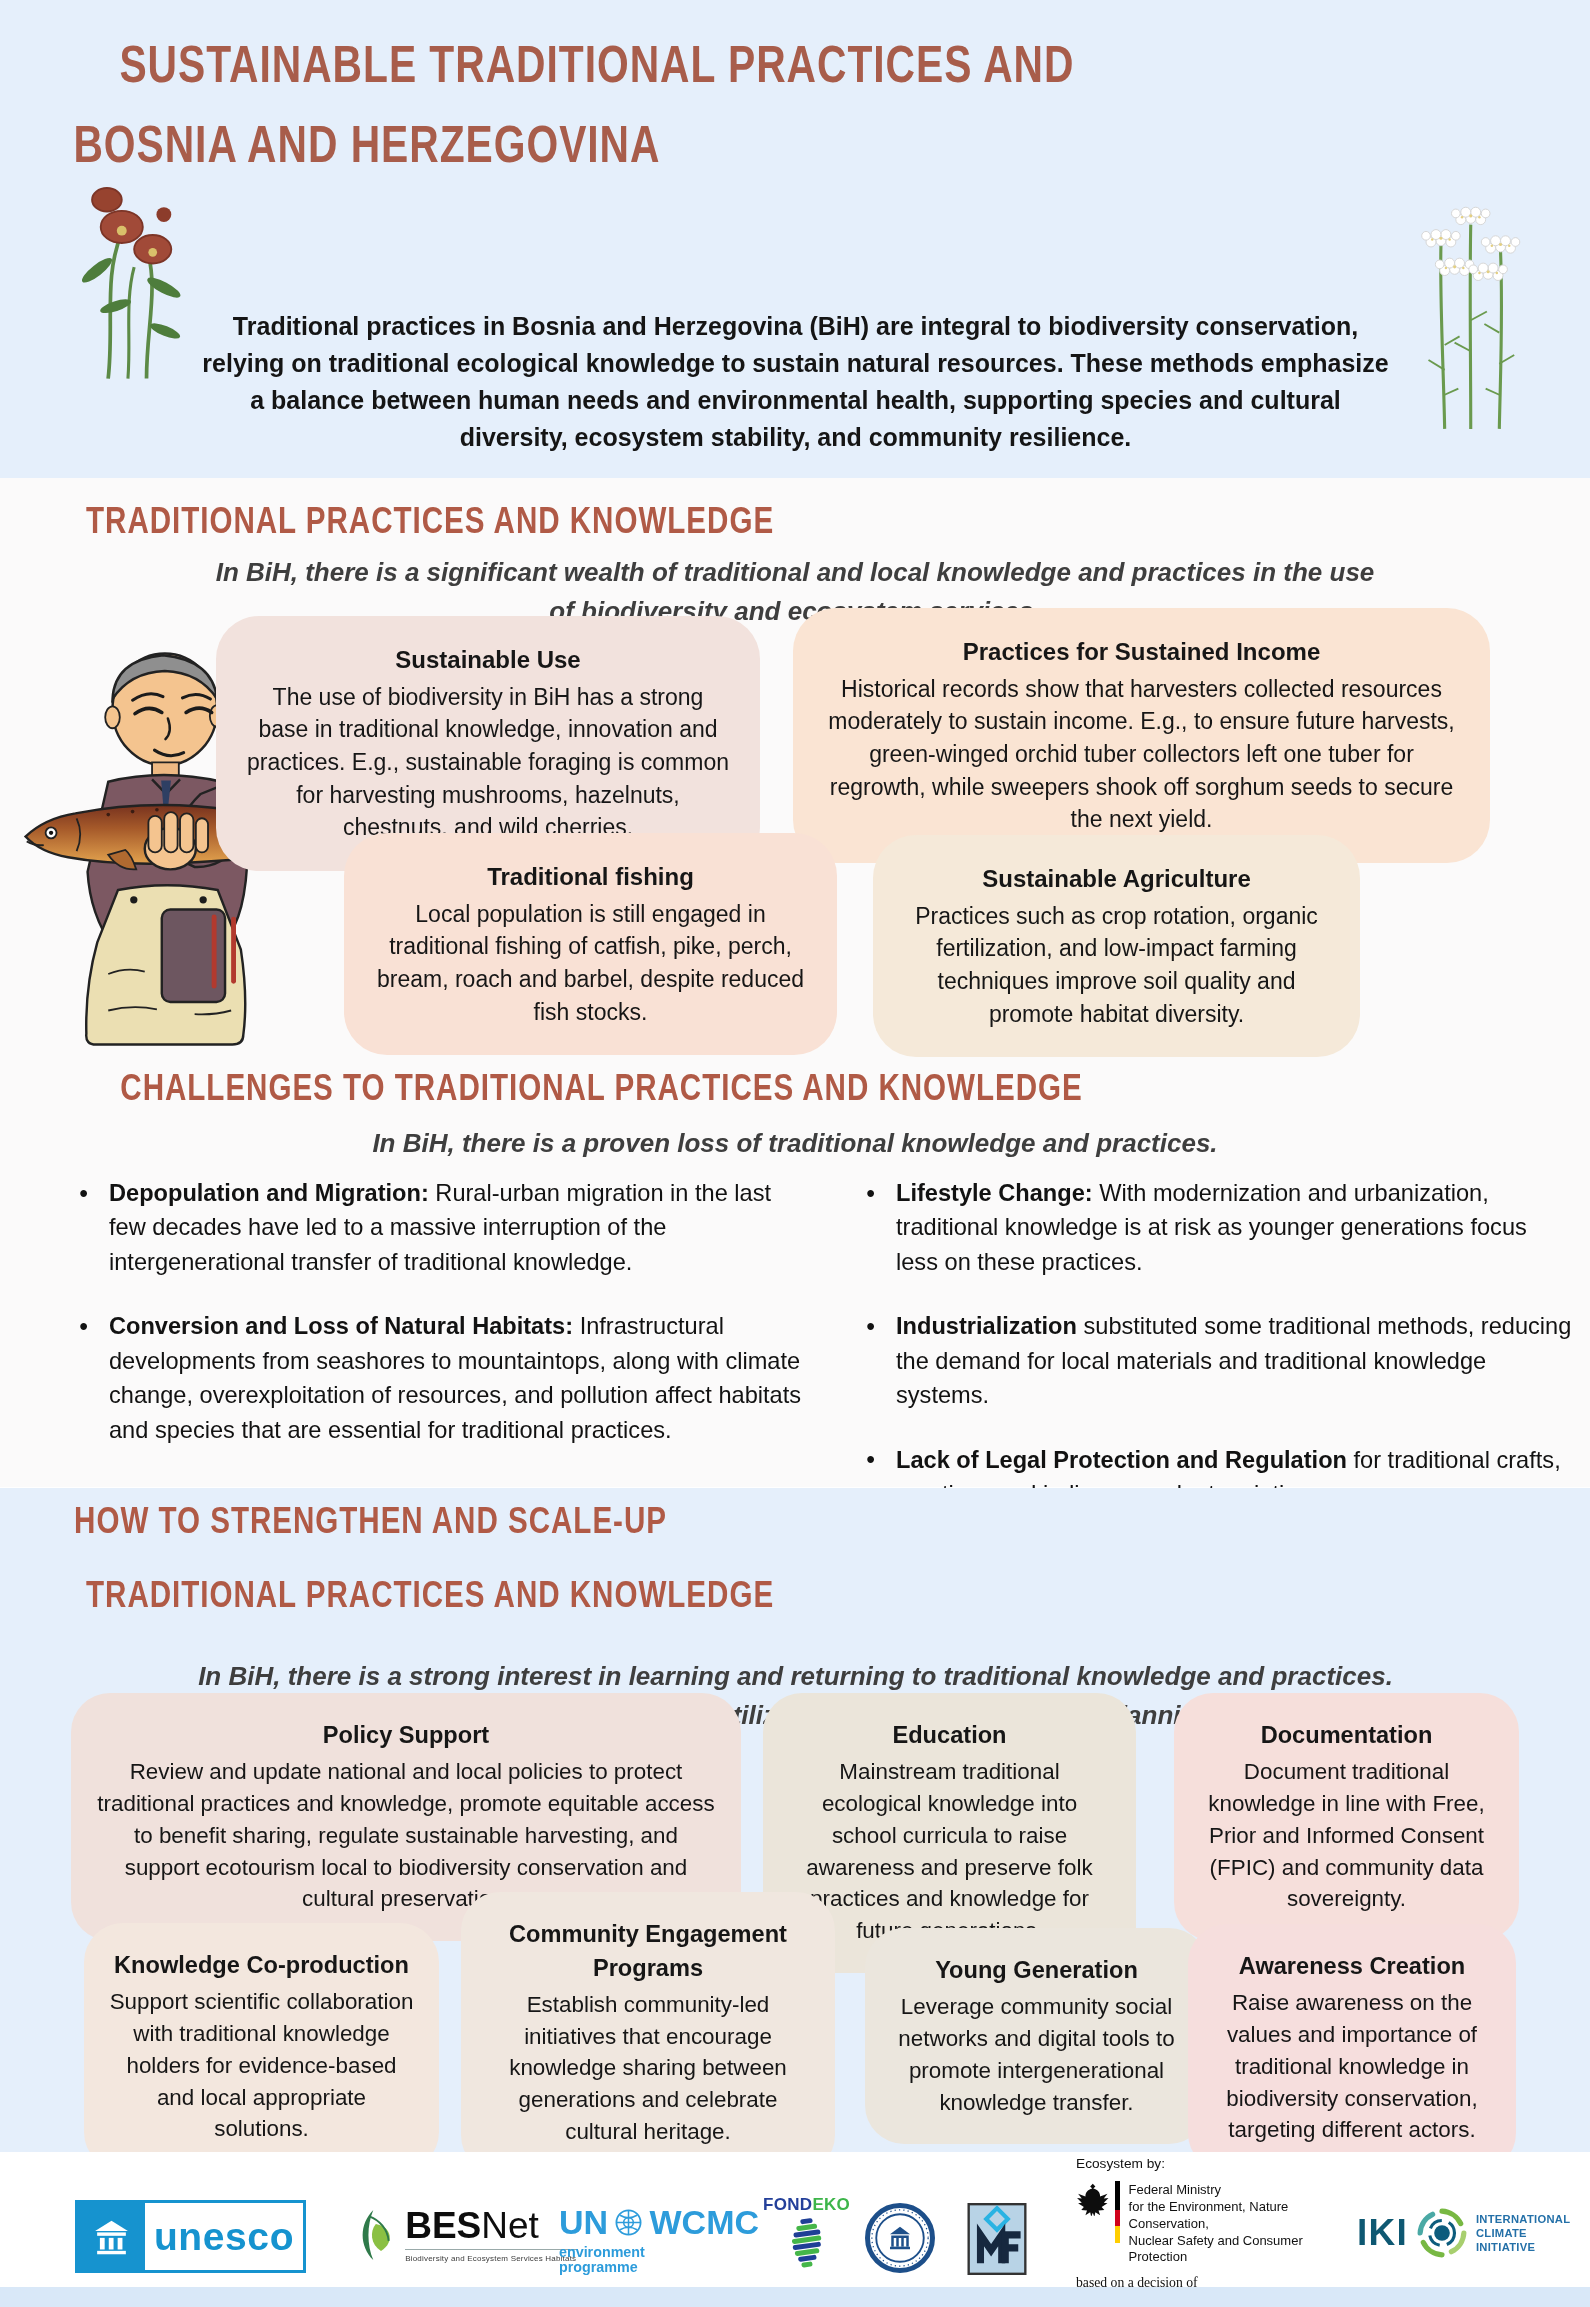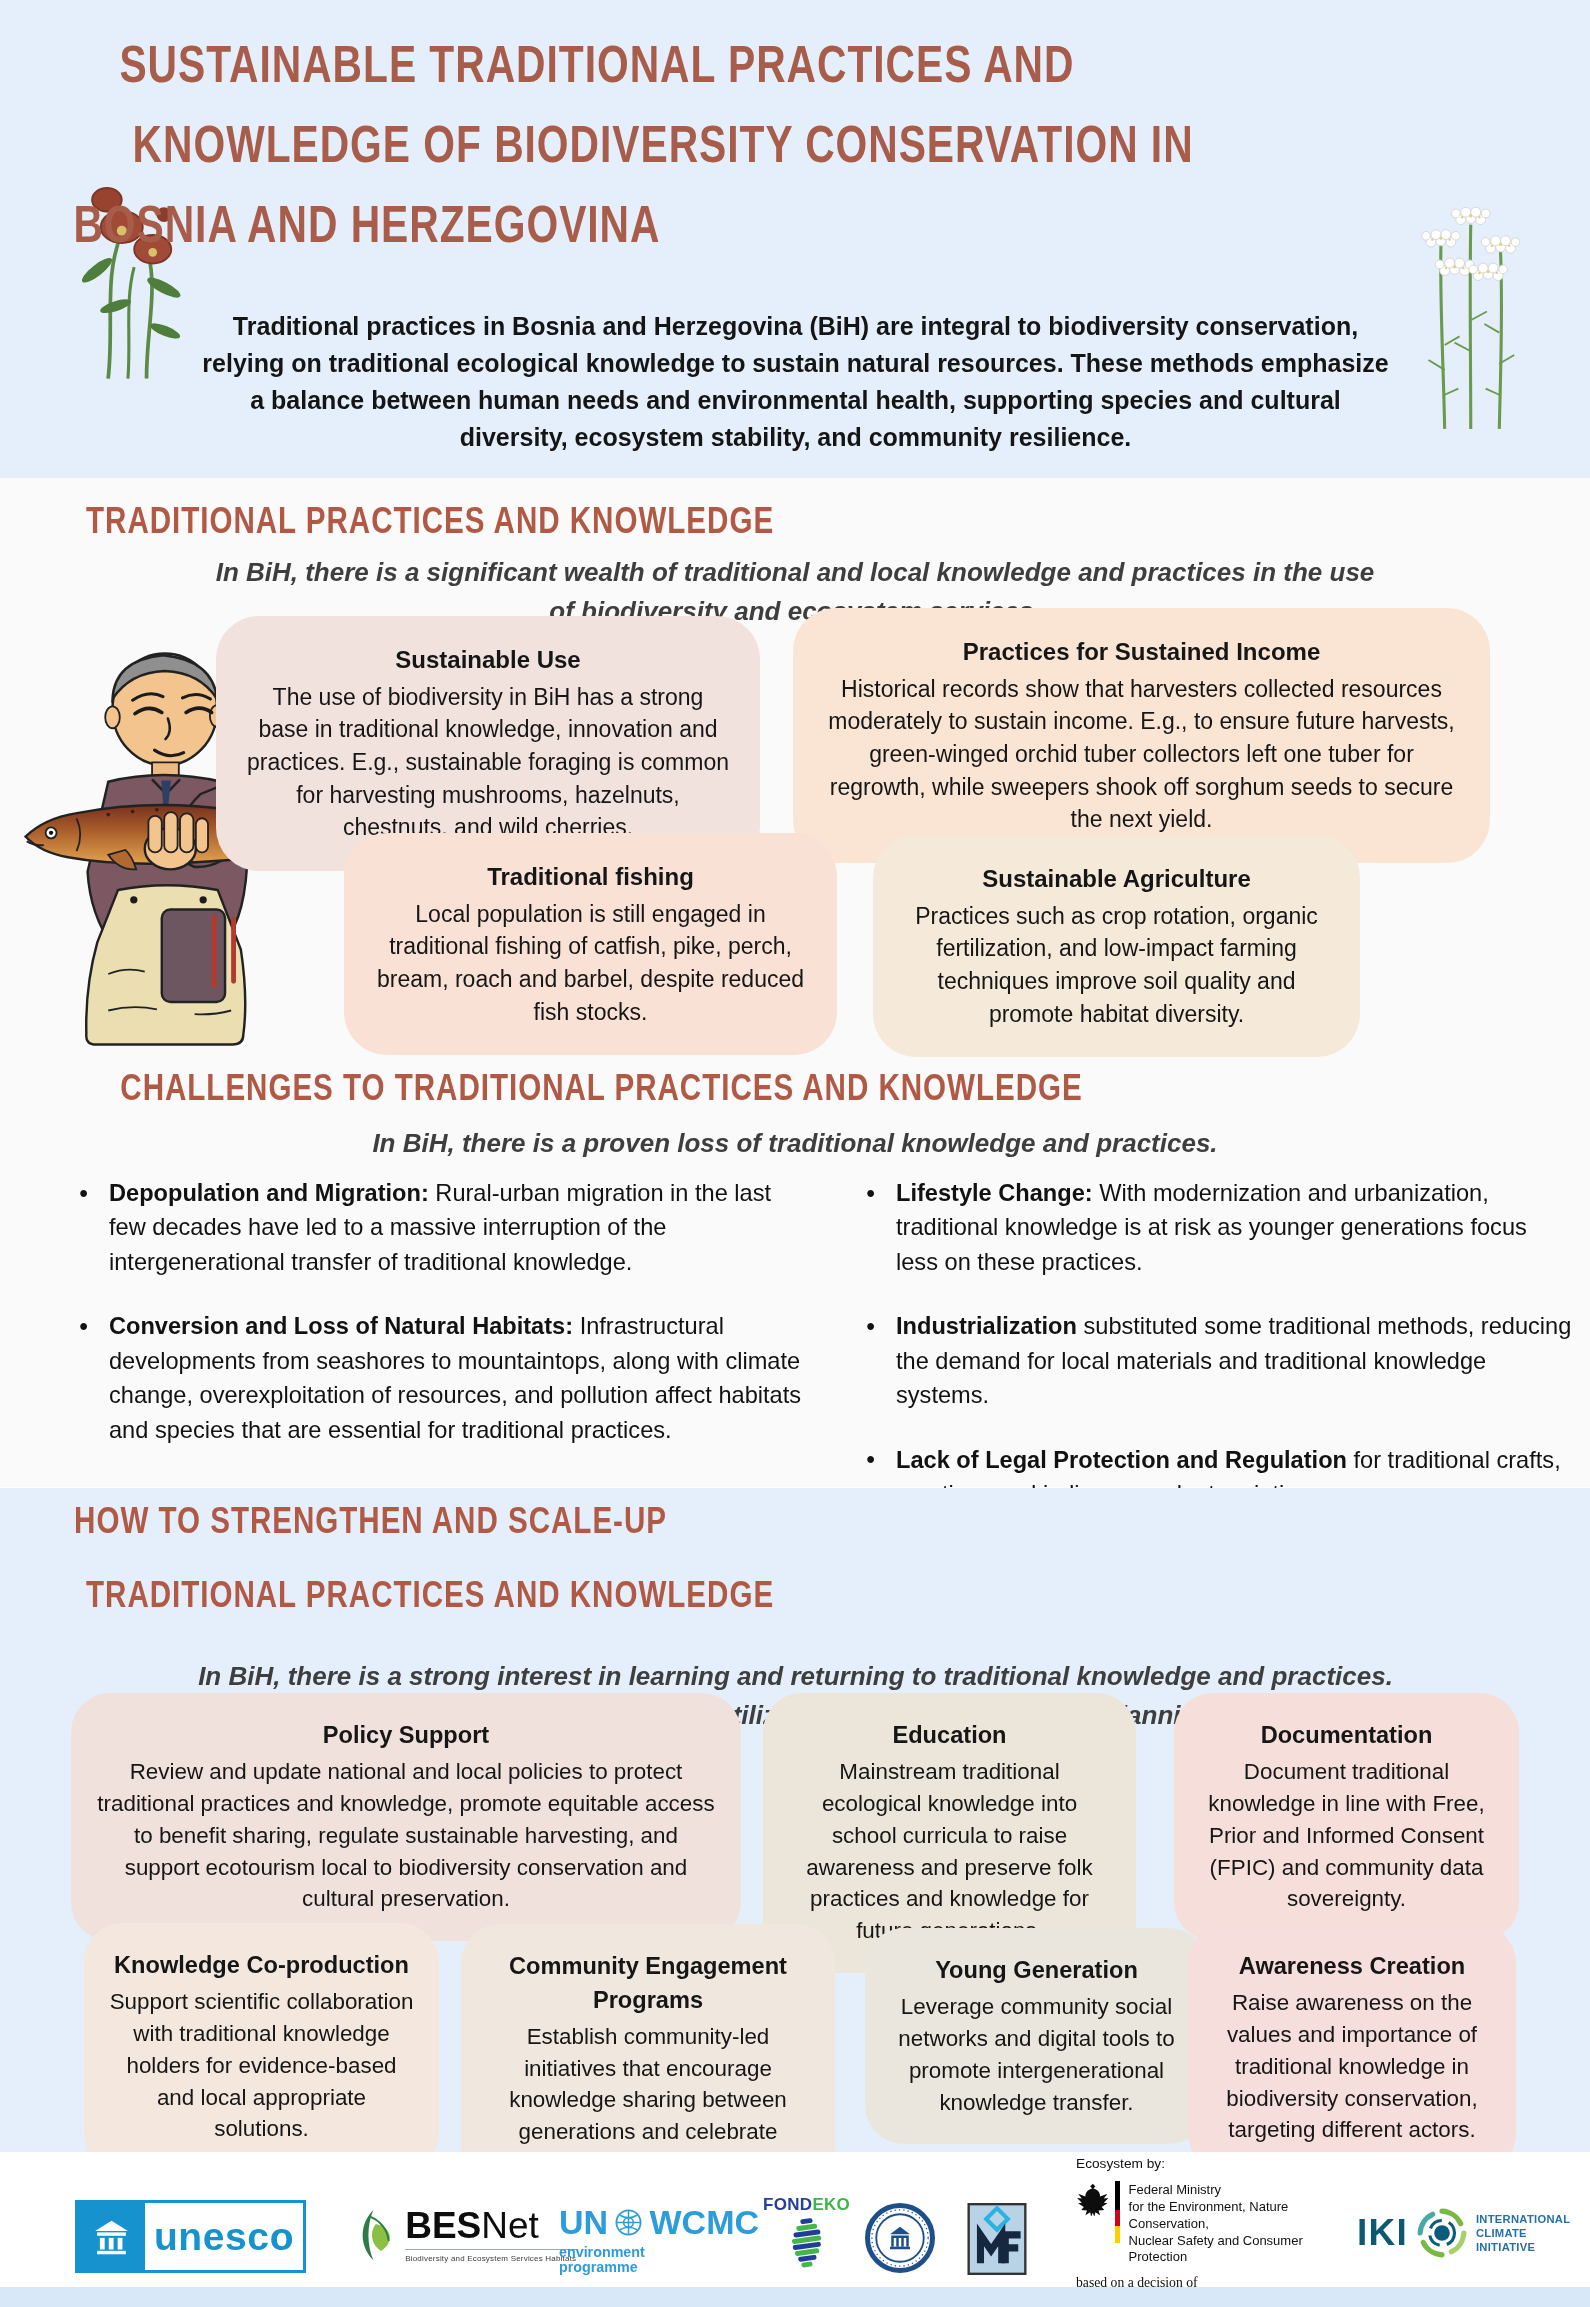--- a/index.html
+++ b/index.html
@@ -125,21 +125,20 @@
     </defs>
     <use href="#ycl" x="64" y="122"></use>
       <use href="#ycl" x="112" y="86"></use>
     <use href="#ycl" x="160" y="132"></use>
       <use href="#ycl" x="86" y="168"></use>
       <use href="#ycl" x="140" y="176"></use>
   </svg>
 
   <div class="title-block">
     <div class="hline"><span>SUSTAINABLE TRADITIONAL PRACTICES AND</span></div>
-    <div class="hline"><span>KNOWLEDGE OF BIODIVERSITY CONSERVATION IN</span></div>
     <div class="hline"><span>BOSNIA AND HERZEGOVINA</span></div>
   </div>
   <p class="intro">Traditional practices in Bosnia and Herzegovina (BiH) are integral to biodiversity conservation, relying on traditional ecological knowledge to sustain natural resources. These methods emphasize a balance between human needs and environmental health, supporting species and cultural diversity, ecosystem stability, and community resilience.</p>
 </div>
 
 <div class="sec" id="sec-mid">
   <h2 class="sheading hline" style="top:23.6px"><span>TRADITIONAL PRACTICES AND KNOWLEDGE</span></h2>
   <div class="subtitle" style="top:75px;left:205px;width:1180px">In BiH, there is a significant wealth of traditional and local knowledge and practices in the use of biodiversity and ecosystem services.</div>
 
   <svg class="ill" style="left:17.4px;top:129px" width="292" height="442" viewBox="0 0 480 720">
@@ -245,21 +244,21 @@
   </div>
   <div class="card small" style="left: 1174px; top: 205px; width: 345px; background-color: rgb(246, 223, 219);">
     <div class="card-title">Documentation</div>
     <div class="card-body">Document traditional knowledge in line with Free, Prior and Informed Consent (FPIC) and community data sovereignty.</div>
   </div>
 
   <div class="card small" style="left: 84px; top: 435px; width: 355px; background-color: rgb(243, 231, 222);">
     <div class="card-title">Knowledge Co-production</div>
     <div class="card-body">Support scientific collaboration with traditional knowledge holders for evidence-based and local appropriate solutions.</div>
   </div>
-  <div class="card small" style="left: 461px; top: 436px; width: 374px; background-color: rgb(240, 231, 223);">
+  <div class="card small" style="left: 461px; top: 404px; width: 374px; background-color: rgb(240, 231, 223);">
     <div class="card-title">Community Engagement Programs</div>
     <div class="card-body">Establish community-led initiatives that encourage knowledge sharing between generations and celebrate cultural heritage.</div>
   </div>
   <div class="card small" style="left: 865px; top: 440px; width: 343px; background-color: rgb(235, 230, 221);">
     <div class="card-title">Young Generation</div>
     <div class="card-body">Leverage community social networks and digital tools to promote intergenerational knowledge transfer.</div>
   </div>
   <div class="card small" style="left: 1188px; top: 436px; width: 328px; background-color: rgb(246, 222, 221);">
     <div class="card-title">Awareness Creation</div>
     <div class="card-body">Raise awareness on the values and importance of traditional knowledge in biodiversity conservation, targeting different actors.</div>

